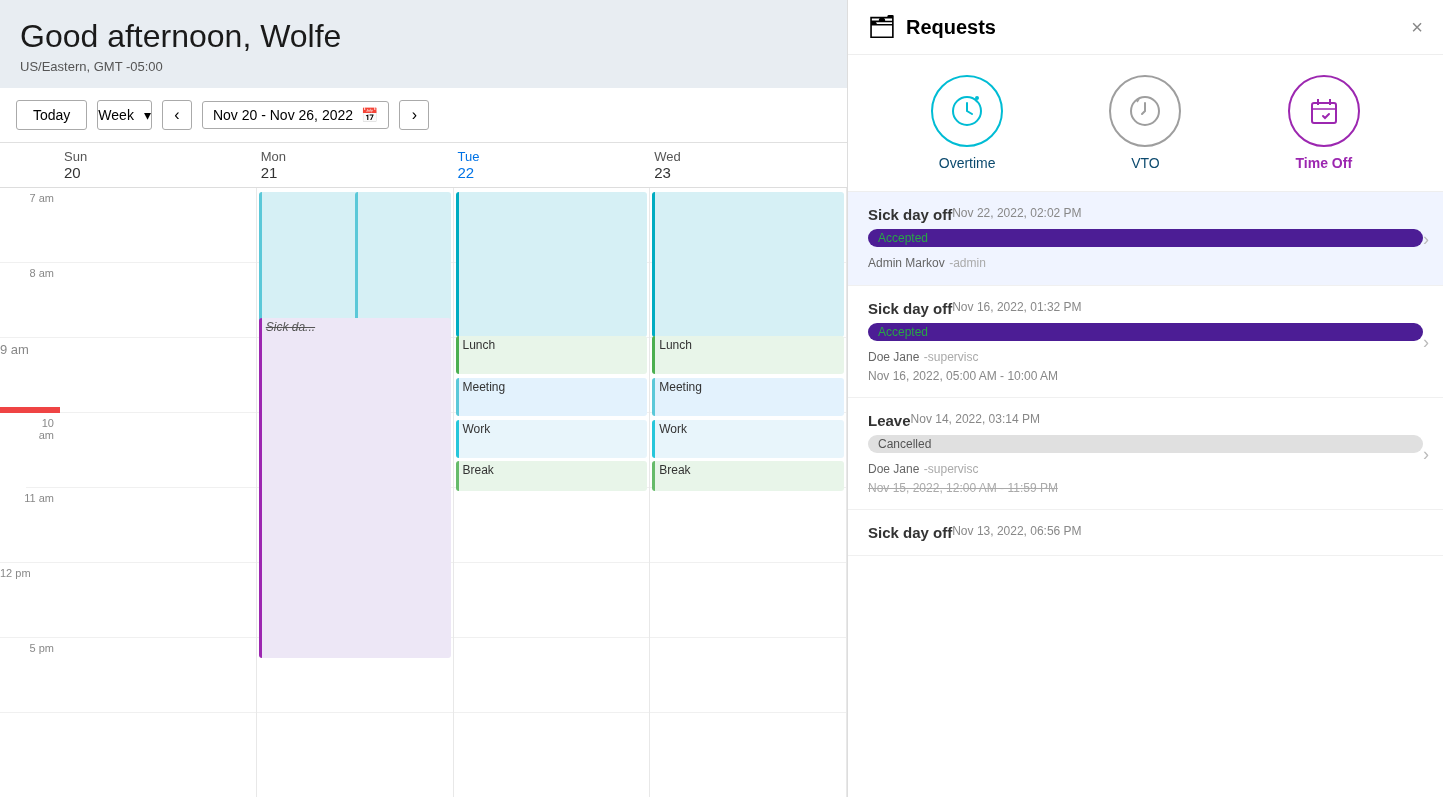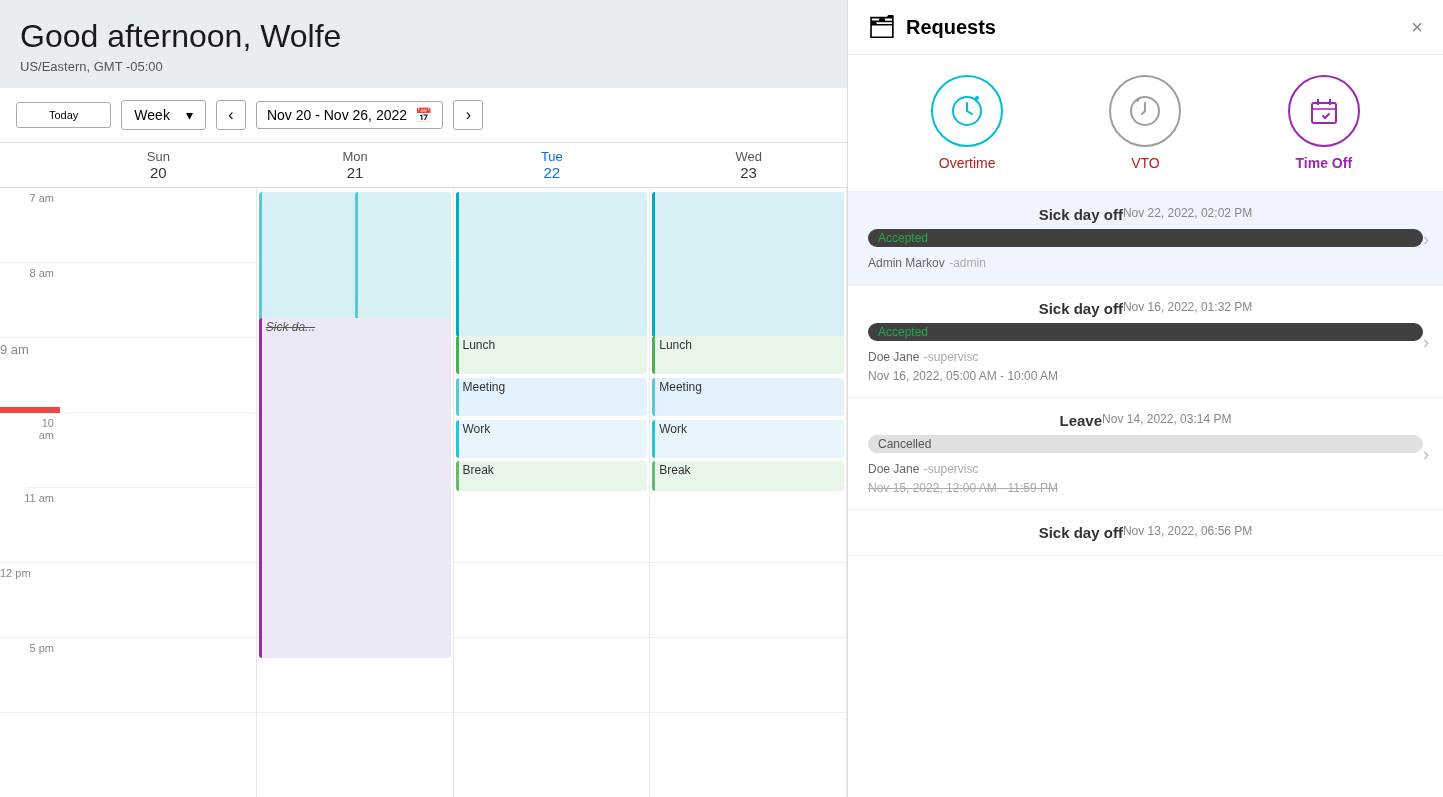--- a/index.html
+++ b/index.html
@@ -6,29 +6,29 @@
     body { font-family: -apple-system, BlinkMacSystemFont, 'Segoe UI', Arial, sans-serif; background: #f0f0f0; display: flex; width: 1443px; height: 797px; overflow: hidden; }
 
     
     .left-panel { width: 848px; background: #fff; display: flex; flex-direction: column; border-right: 1px solid #ddd; }
 
     .greeting-area { background: #e8edf2; padding: 18px 20px 14px 20px; }
     .greeting-title { font-size: 32px; font-weight: 400; color: #1a1a1a; }
     .greeting-tz { font-size: 13px; color: #555; margin-top: 4px; }
 
     .toolbar { display: flex; align-items: center; gap: 10px; padding: 12px 16px; border-bottom: 1px solid #e0e0e0; }
-    .btn-today { border: 1px solid #aaa; background: #fff; padding: 6px 32px; font-size: 11px; cursor: pointer; border-radius: 3px; }
-    .btn-week { border: 1px solid #aaa; background: #fff; padding: 6px 12px; font-size: 14px; cursor: pointer; border-radius: 3px; display: flex; align-items: center; gap: 16px; }
+    .btn-today { border: 1px solid #aaa; background: #fff; padding: 6px 16px; font-size: 14px; cursor: pointer; border-radius: 3px; }
+    .btn-week { border: 1px solid #aaa; background: #fff; padding: 6px 0; font-size: 14px; cursor: pointer; border-radius: 3px; display: flex; align-items: center; gap: 10px; }
     .nav-btn { border: 1px solid #aaa; background: #fff; width: 30px; height: 30px; cursor: pointer; border-radius: 3px; font-size: 16px; display: flex; align-items: center; justify-content: center; }
     .date-range-box { border: 1px solid #aaa; background: #fff; padding: 5px 10px; font-size: 14px; display: flex; align-items: center; gap: 8px; border-radius: 3px; }
 
     
     .calendar-area { flex: 1; display: flex; flex-direction: column; overflow: hidden; }
     .day-headers { display: grid; grid-template-columns: 60px repeat(4, 1fr); border-bottom: 1px solid #ddd; background: #fff; }
-    .day-header { text-align: center; padding: 6px 4px; font-size: 13px; color: #555; }
+    .day-header { text-align: left; padding: 6px 4px; font-size: 13px; color: #555; }
     .day-header .day-num { font-size: 15px; font-weight: 400; color: #333; }
     .day-header.today .day-name { color: #0073e6; }
     .day-header.today .day-num { color: #0073e6; }
     .time-col-header { width: 60px; }
 
     
     .event { position: absolute; left: 2px; right: 2px; border-radius: 3px; font-size: 12px; padding: 2px 4px; overflow: hidden; white-space: nowrap; text-overflow: ellipsis; }
     .event-blue-bg { background: #d6f0f5; border-left: 3px solid #5bc8d8; color: #333; }
     .event-green { background: #e8f5e9; border-left: 3px solid #4caf50; color: #333; }
     .event-light-blue { background: #e3f2fd; border-left: 3px solid #5bc8d8; color: #333; }
@@ -42,31 +42,31 @@
     .requests-header { display: flex; align-items: center; justify-content: space-between; padding: 14px 20px; border-bottom: 1px solid #eee; }
     .requests-title { font-size: 20px; font-weight: 600; display: flex; align-items: center; gap: 10px; }
     .close-btn { background: none; border: none; font-size: 20px; cursor: pointer; color: #888; }
 
     .request-types { display: flex; justify-content: space-around; padding: 20px 30px; border-bottom: 1px solid #eee; }
     .req-type { display: flex; flex-direction: column; align-items: center; gap: 8px; cursor: pointer; }
     .req-icon-circle { width: 72px; height: 72px; border-radius: 50%; display: flex; align-items: center; justify-content: center; }
     .req-icon-circle.cyan { border: 2.5px solid #00bcd4; }
     .req-icon-circle.gray { border: 2.5px solid #9e9e9e; }
     .req-icon-circle.purple { border: 2.5px solid #9c27b0; }
-    .req-type-label { font-size: 14px; color: #b91c1c; }
+    .req-type-label { font-size: 14px; color: #0c4a6e; }
     .req-type-label.active { color: #9c27b0; font-weight: 600; }
 
     .requests-list { flex: 1; overflow-y: auto; }
     .request-item { padding: 14px 20px; border-bottom: 1px solid #f0f0f0; display: flex; flex-direction: column; gap: 4px; cursor: pointer; position: relative; }
     .request-item.highlighted { background: #f0f4ff; }
-    .req-top { display: flex; justify-content: center; align-items: flex-start; }
+    .req-top { display: flex; justify-content: flex-start; align-items: flex-start; }
     .req-name { font-size: 15px; font-weight: 600; color: #333; }
     .req-date { font-size: 12px; color: #888; }
     .req-badge { display: inline-block; padding: 2px 10px; border-radius: 12px; font-size: 12px; font-weight: 500; margin: 2px 0; }
-    .badge-accepted { background: #404040; color: #28a745; }
+    .badge-accepted { background: #4c1d95; color: #28a745; }
     .badge-cancelled { background: #e0e0e0; color: #555; }
     .req-admin { font-size: 12px; color: #666; }
     .req-time { font-size: 12px; color: #888; }
     .req-chevron { position: absolute; right: 14px; top: 50%; transform: translateY(-50%); color: #bbb; font-size: 18px; }
   </style>
 </head>
 <body>
 
 <div class="left-panel">
 

